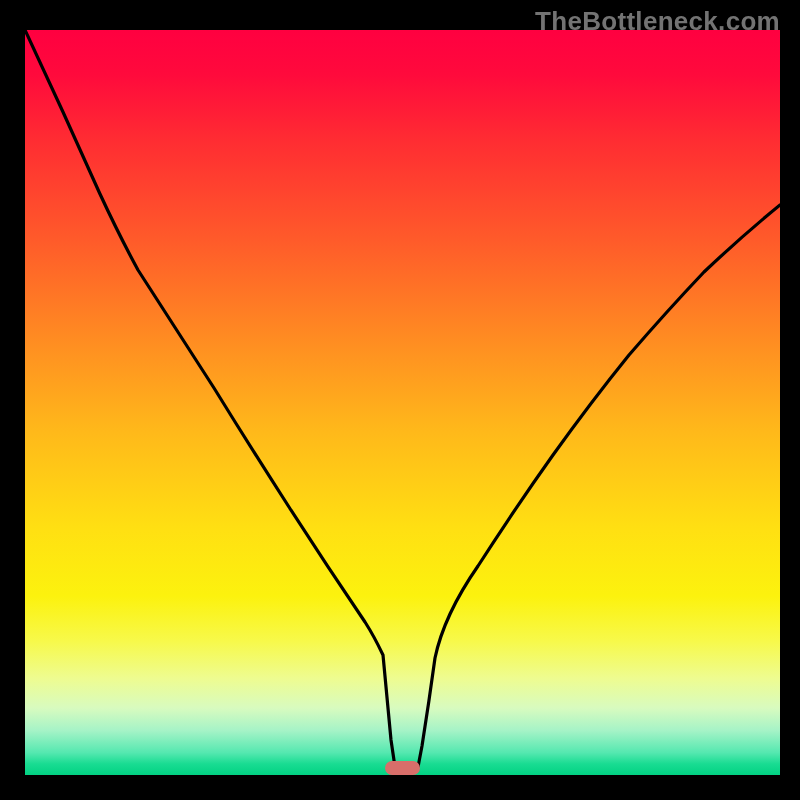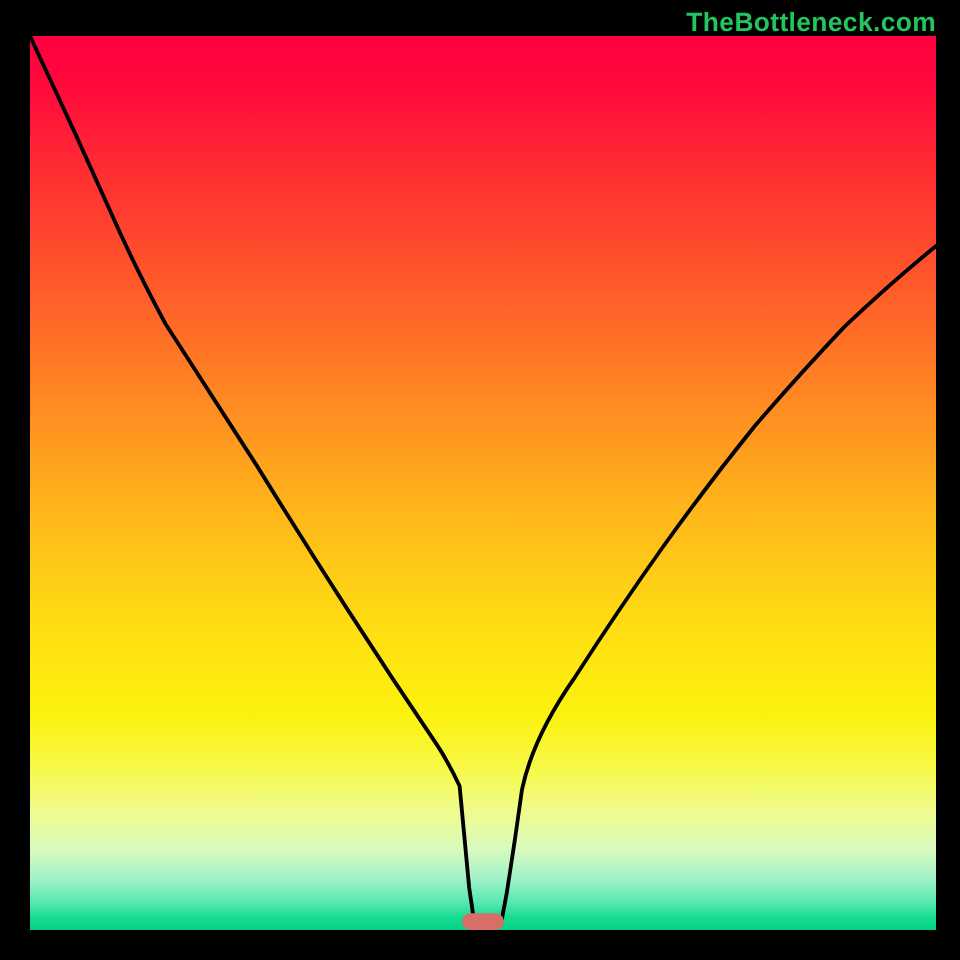--- a/index.html
+++ b/index.html
@@ -14,23 +14,23 @@
   .frame {
     position: relative;
     width: 800px;
     height: 800px;
     background: #000;
   }
   .attribution {
     position: absolute;
     top: 6px;
     right: 20px;
-    font-size: 22px;
+    font-size: 26px;
     font-weight: 600;
-    color: #22c55e;
+    color: #737373;
     letter-spacing: 0.3px;
     z-index: 50;
   }
   .plot-area {
     position: absolute;
     left: 25px;
     top: 30px;
     width: 755px;
     height: 745px;
     overflow: hidden;

